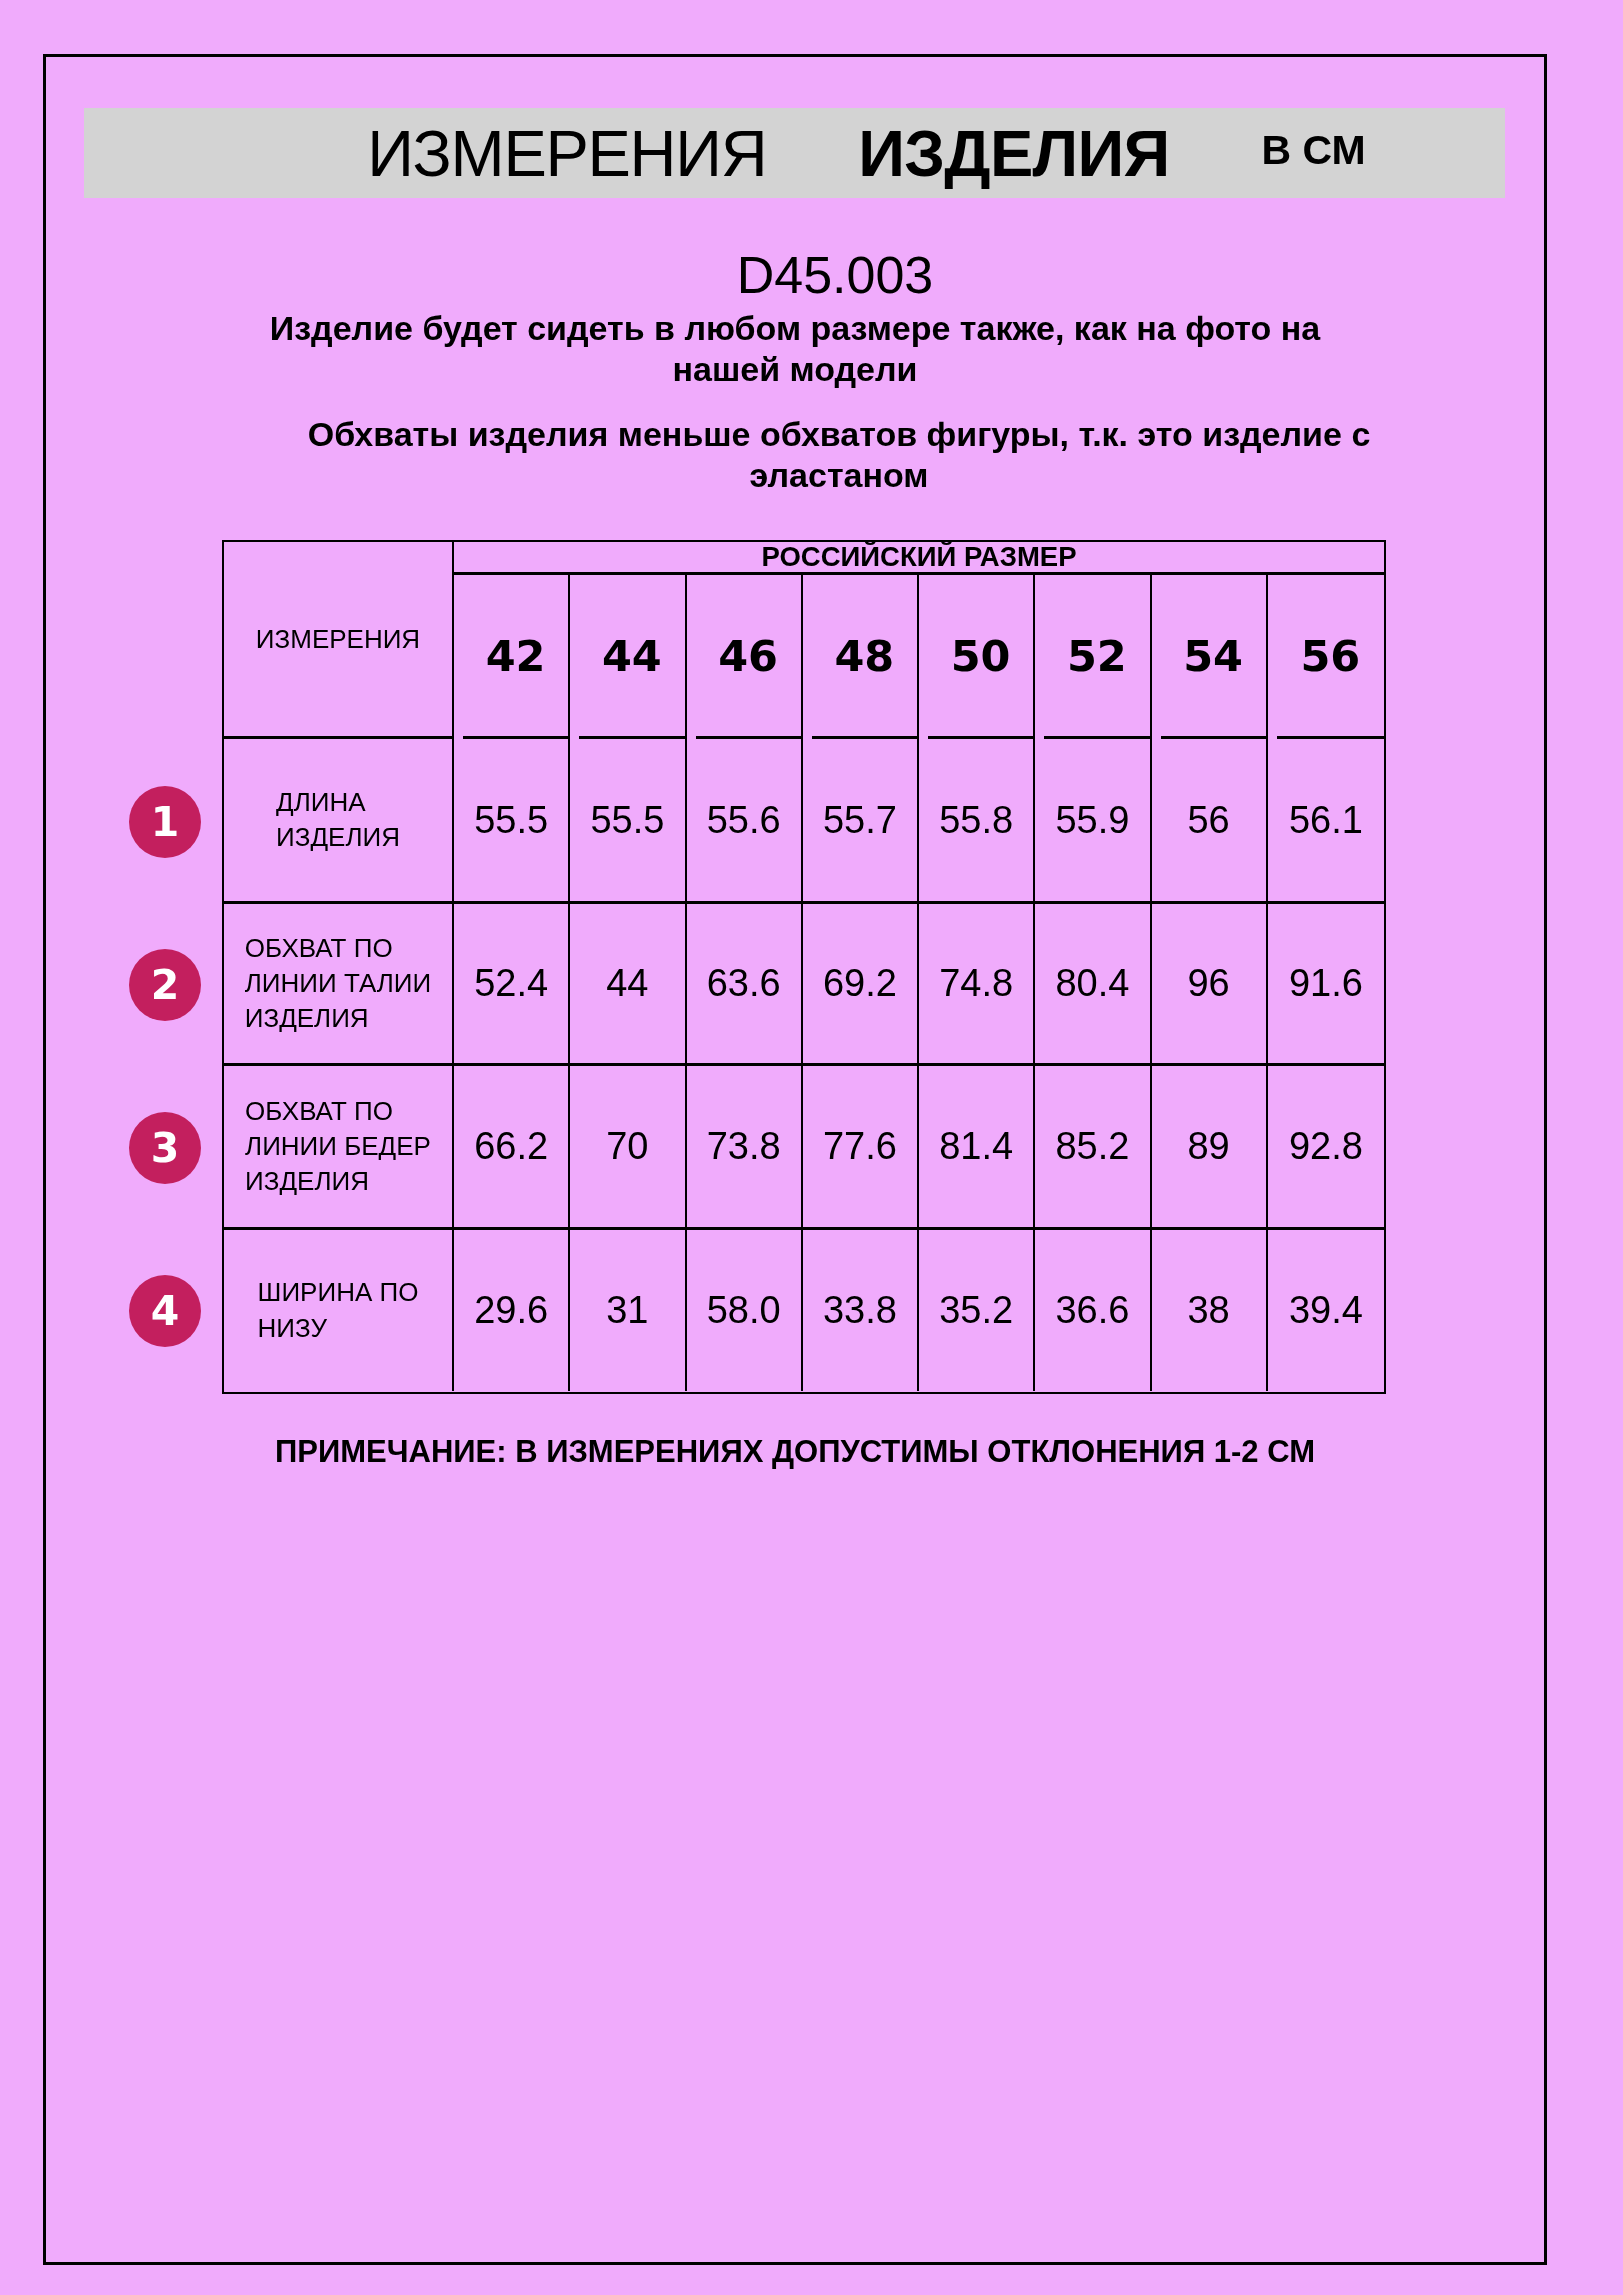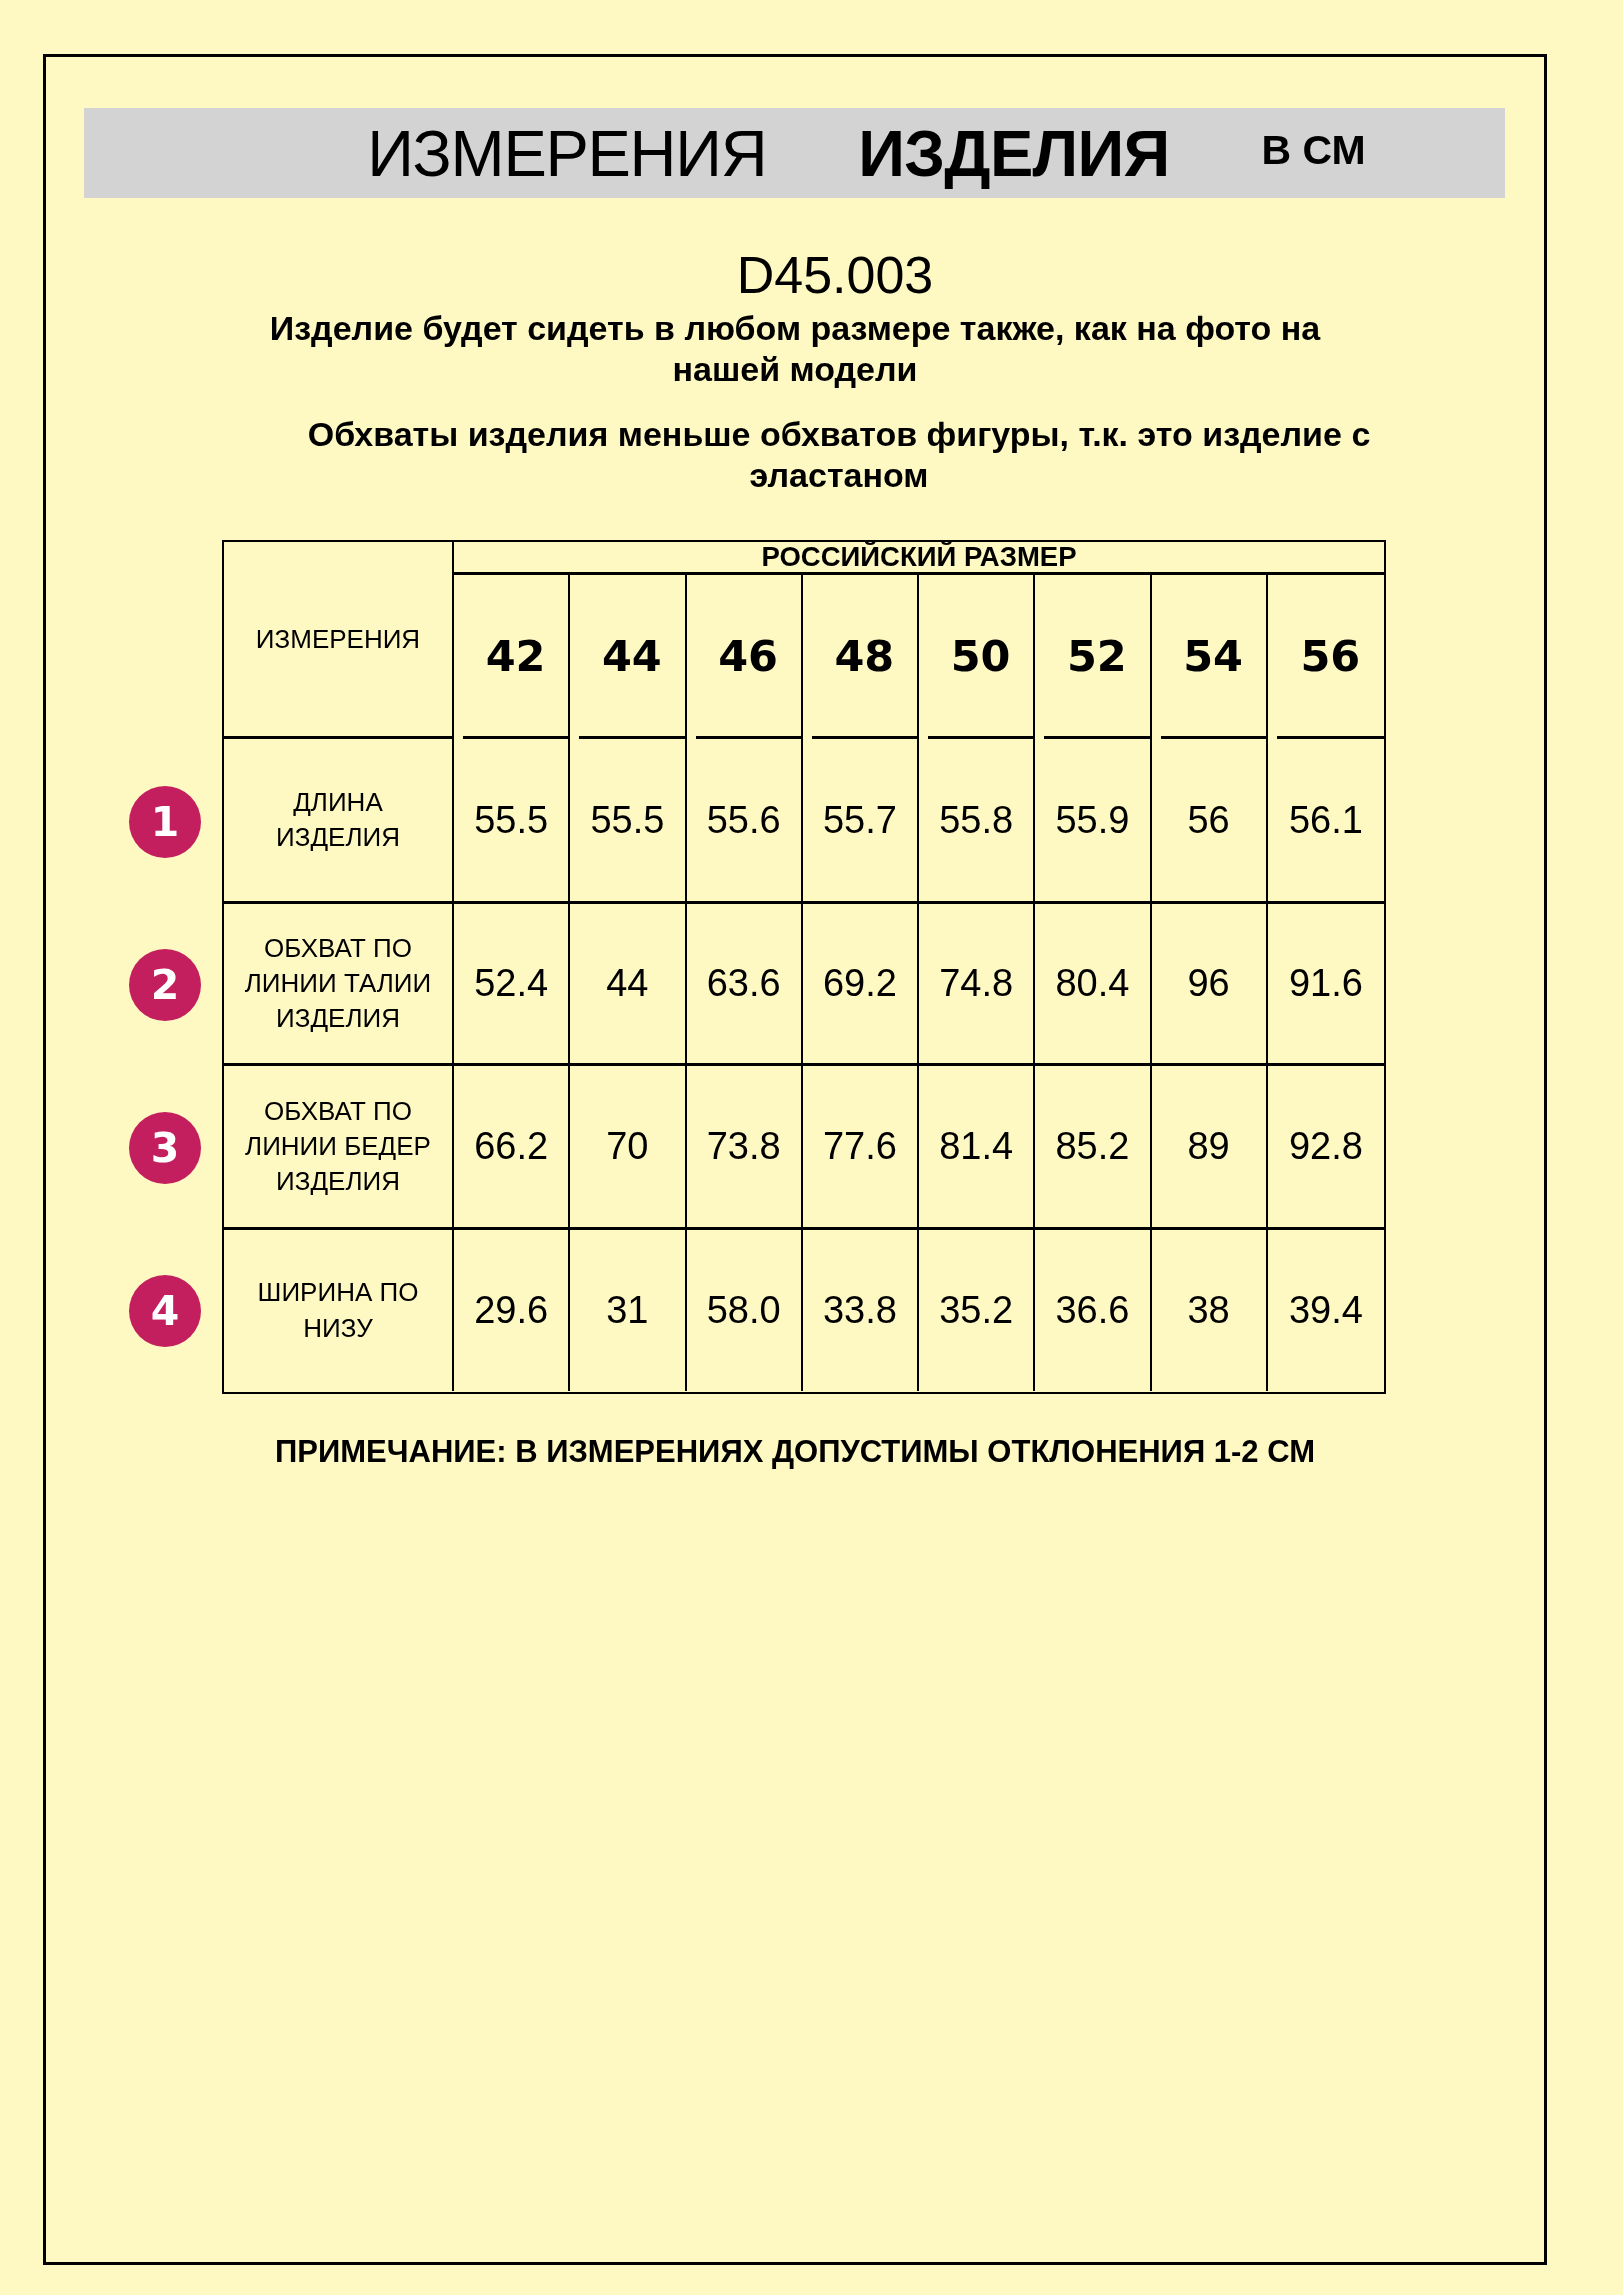--- a/index.html
+++ b/index.html
@@ -4,21 +4,21 @@
 <style>
   html, body {
     margin: 0;
     padding: 0;
     background: #ffffff;
   }
   .canvas {
     position: relative;
     width: 1623px;
     height: 2295px;
-    background: #fef9c3;
+    background: #f0abfc;
     font-family: "Liberation Sans", sans-serif;
     color: #000000;
   }
   
   .page-frame {
     position: absolute;
     left: 43px;
     top: 54px;
     width: 1504px;
     height: 2211px;
@@ -91,21 +91,20 @@
     border: 2.6px solid #000000;
     box-sizing: border-box;
     display: grid;
     grid-template-columns: 230px repeat(8, 1fr);
     grid-template-rows: 33px 164px 165px 162px 164px 161px;
   }
   .cell {
     display: flex;
     align-items: center;
     justify-content: center;
-    text-align: center;
     box-sizing: border-box;
     overflow: hidden;
   }
   .b-r { border-right: 2px solid #000000; }
   .b-b { border-bottom: 3.9px solid #000000; }
   .corner-cell {
     grid-row: 1 / 3;
     grid-column: 1 / 2;
     font-size: 26px;
     font-weight: 400;

